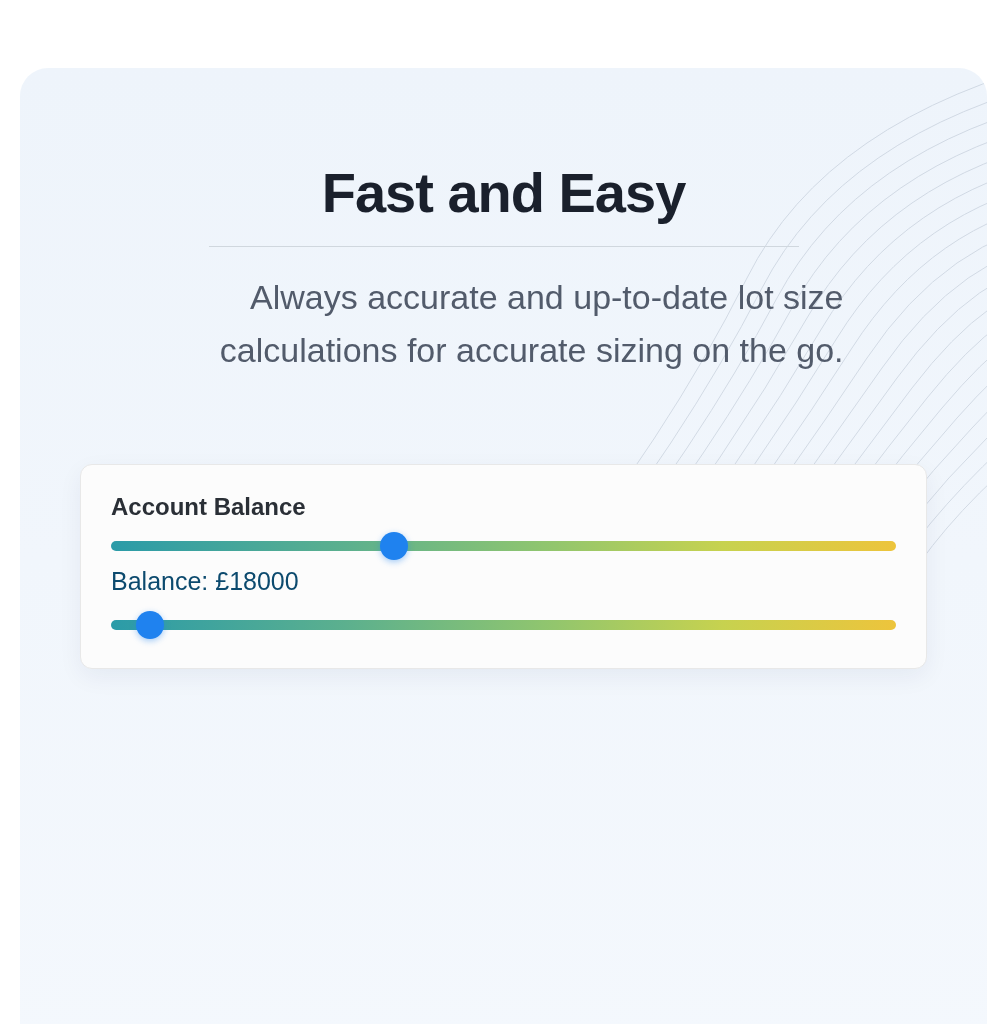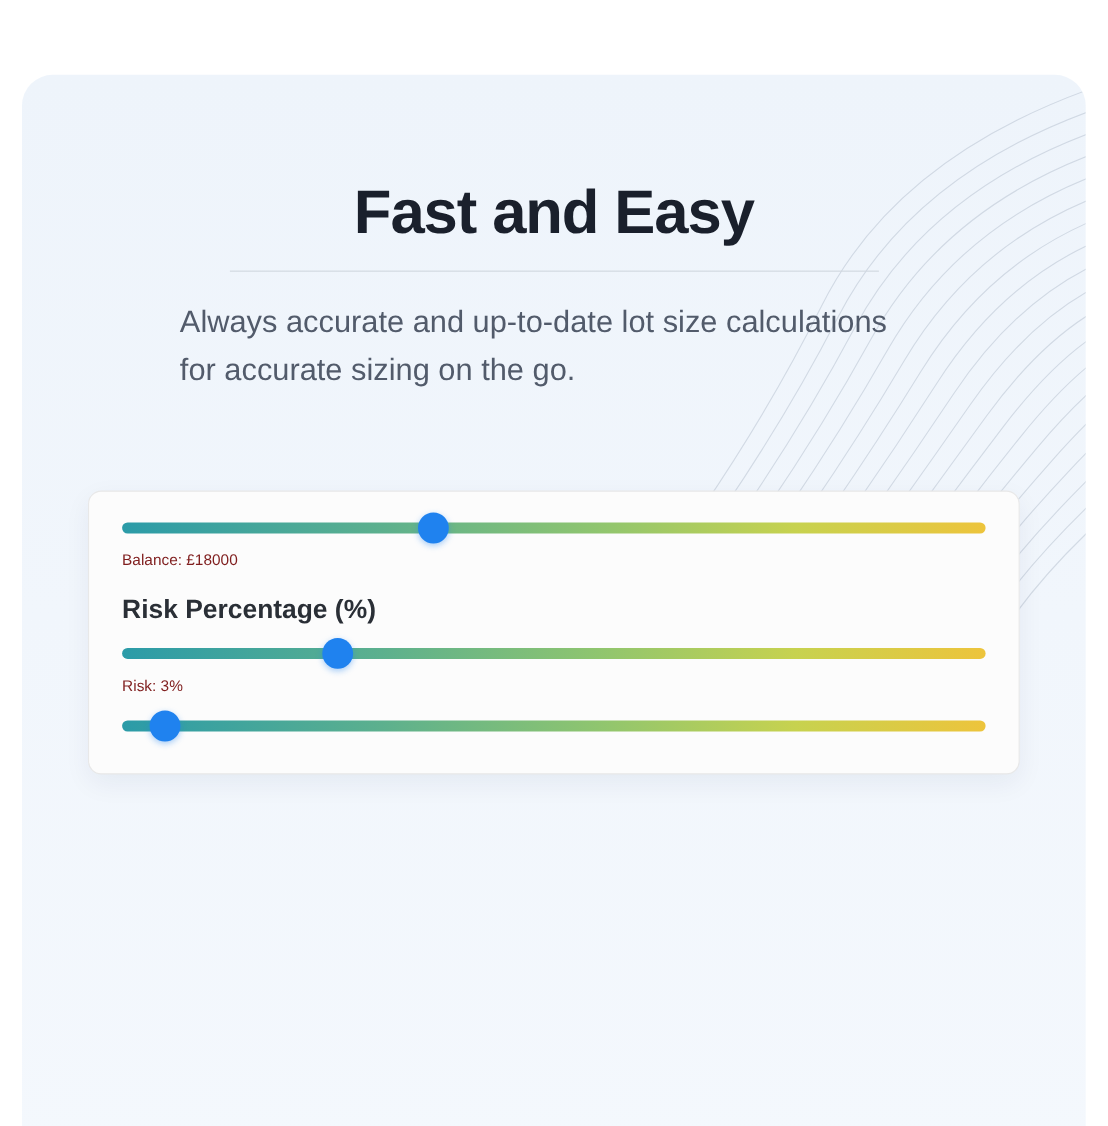--- a/index.html
+++ b/index.html
@@ -51,23 +51,23 @@
     .divider {
       width: 590px;
       height: 1px;
       background: #d0d7de;
       margin: 18px auto 24px auto;
       position: relative;
       z-index: 2;
     }
     
     .subtitle {
-      font-size: 28px;
+      font-size: 34px;
       color: #525b6b;
-      text-align: left;
+      text-align: right;
       line-height: 1.55;
       font-weight: 400;
       max-width: 680px;
       margin: 0 auto;
       position: relative;
       z-index: 2;
     }
     
     .calc-panel {
       background: #fcfcfc;
@@ -110,22 +110,22 @@
       width: 28px;
       height: 28px;
       background: #1f82ef;
       border-radius: 50%;
       transform: translate(-50%, -50%);
       box-shadow: 0 2px 6px rgba(31, 130, 239, 0.4);
       cursor: pointer;
     }
     
     .slider-value {
-      font-size: 14px;
-      color: #7f1d1d;
+      font-size: 25px;
+      color: #0c4a6e;
       font-weight: 400;
     }
   </style>
 </head>
 <body>
 
 <div class="main-card">
 
   <svg class="wave-bg" viewBox="0 0 600 600">
     <g fill="none" stroke="#7a8aa0" stroke-width="1">
@@ -155,33 +155,27 @@
     <span>Fast and Easy</span><br>
   </h1>
 
   <div class="divider"></div>
 
   <p class="subtitle">Always accurate and up-to-date lot size calculations for accurate sizing on the go.</p>
 
   <div class="calc-panel">
 
     <div class="slider-group">
+      <div class="slider-label">Account Balance</div>
       <div class="slider-track">
         <div class="slider-thumb" style="left:36%"></div>
       </div>
       <div class="slider-value">Balance: £18000</div>
     </div>
 
-    <div class="slider-group">
-      <div class="slider-label">Risk Percentage (%)</div>
-      <div class="slider-track">
-        <div class="slider-thumb" style="left:25%"></div>
-      </div>
-      <div class="slider-value">Risk: 3%</div>
-    </div>
 
     <div class="slider-group">
       <div class="slider-track">
         <div class="slider-thumb" style="left:5%"></div>
       </div>
     </div>
 
   </div>
 </div>
 

